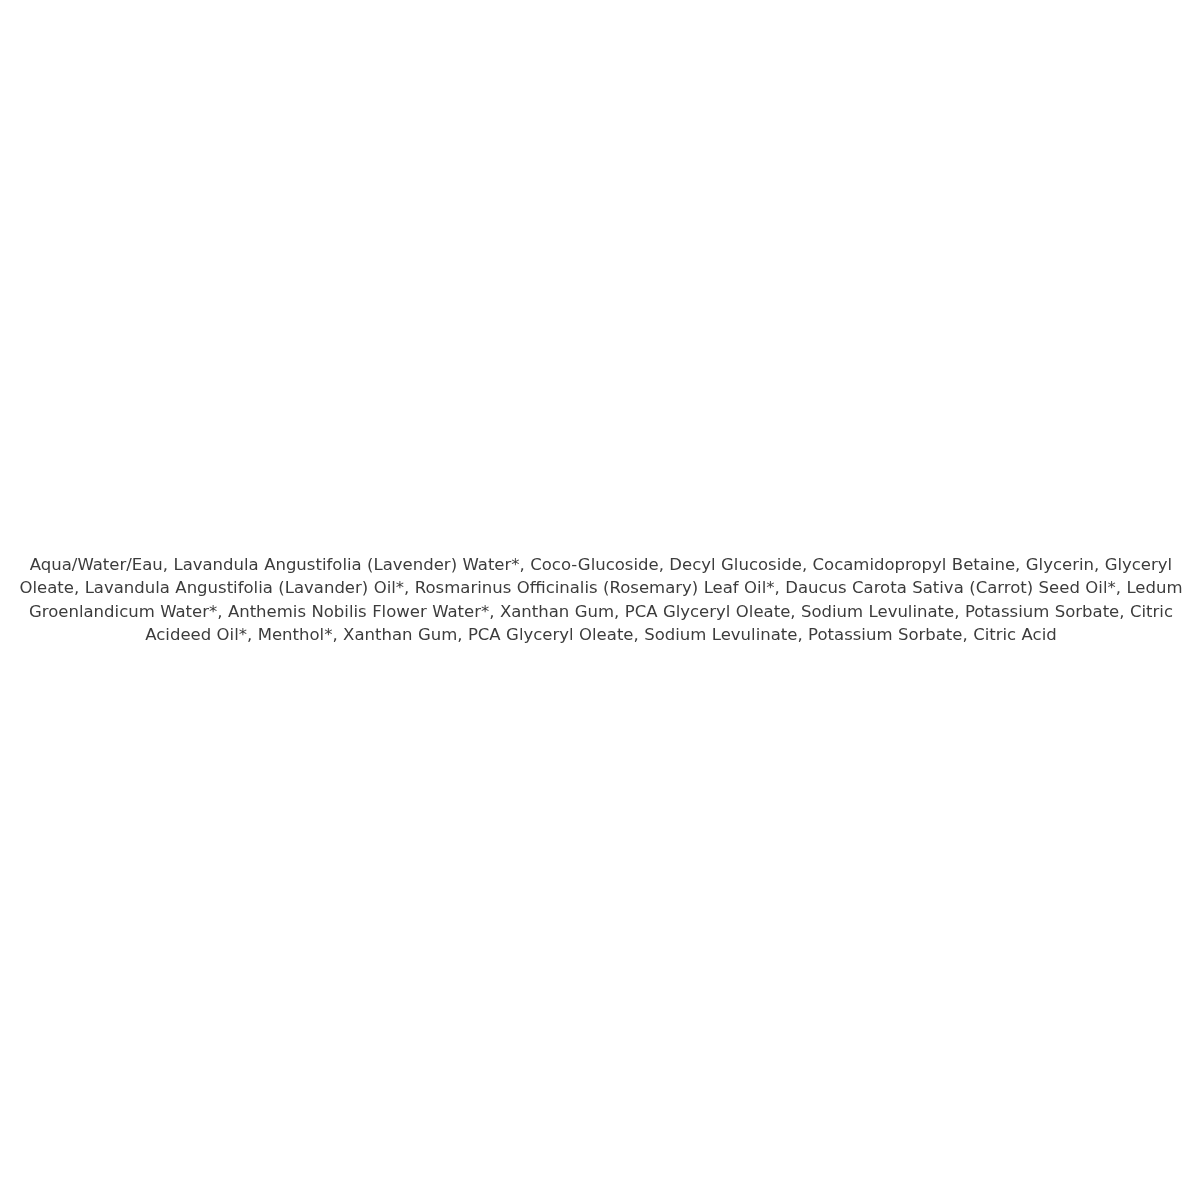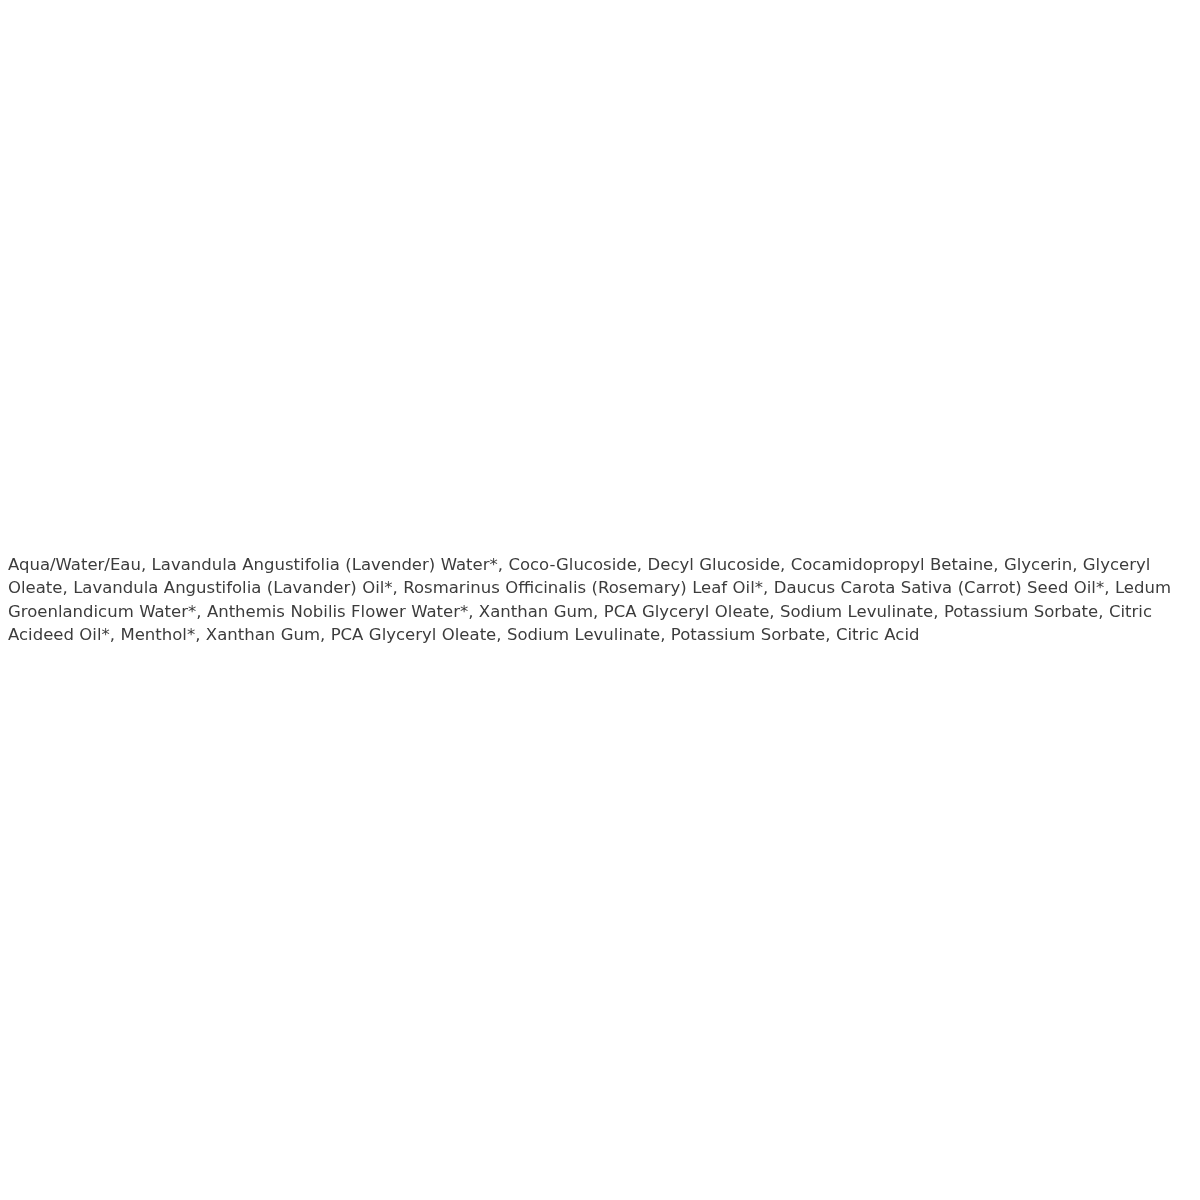--- a/index.html
+++ b/index.html
@@ -24,21 +24,21 @@
     position: absolute;
     left: 8px;
     top: 536px;
     width: 1186px;
   }
   .ingredients-text {
     font-family: "DejaVu Sans", sans-serif;
     font-size: 16.5px;
     line-height: 23.5px;
     color: #3c3c3c;
-    text-align: left;
+    text-align: center;
     letter-spacing: 0px;
     word-spacing: 0.2px;
     white-space: normal;
   }
 </style>
 </head>
 <body>
 
 <div class="page">
   <div class="ingredients-block">

